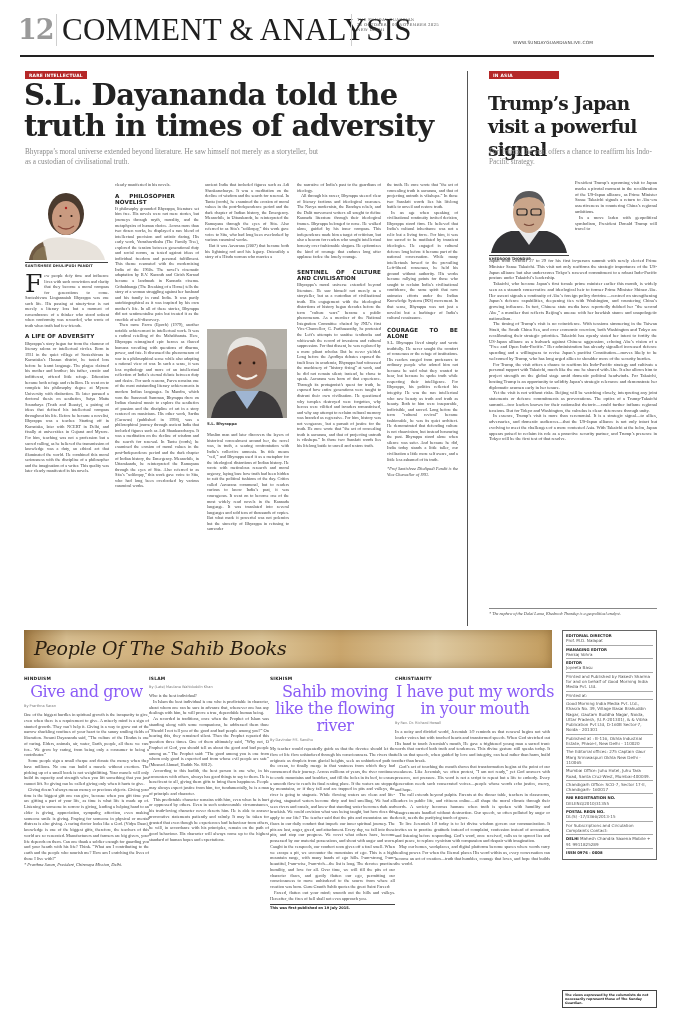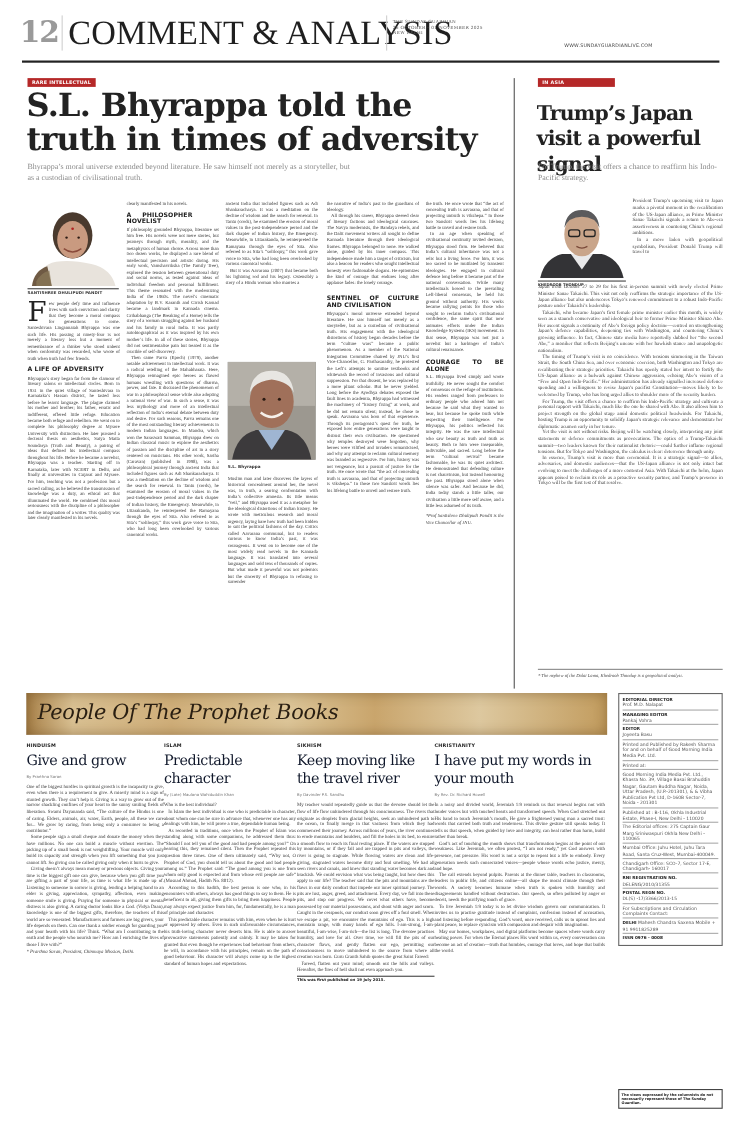--- a/index.html
+++ b/index.html
@@ -54,21 +54,21 @@
   .asia-note { left: 489px; top: 608px; width: 168px; font-family: "Liberation Serif", serif; font-style: italic; font-size: 4.2px; line-height: 5.5px; color: #444; border-top: 0.6px solid #888; padding-top: 2px; }
 
   
   .sacred-banner { left: 24px; top: 630px; width: 528px; height: 38px;
     background: linear-gradient(90deg, #a9824a 0%, #d9c092 8%, #cfae79 25%, #dcc598 45%, #c9a56c 60%, #ddc89f 78%, #c29c5e 100%);
     box-shadow: inset 0 0 12px rgba(90,60,20,0.45); }
   .sacred-title { left: 34px; top: 637px; font-family: "DejaVu Serif", serif; font-style: italic; font-size: 19px; color: #2a1f12; letter-spacing: -0.3px; }
 
   
   .rel-label { font-family: "DejaVu Sans", sans-serif; font-weight: bold; font-size: 4.4px; color: #222; letter-spacing: 0.2px; }
-  .rel-headline { font-family: "DejaVu Serif", serif; font-size: 13px; line-height: 17px; color: #0f172a; letter-spacing: -0.4px; margin-top: 2px; }
+  .rel-headline { font-family: "DejaVu Serif", serif; font-size: 16px; line-height: 17px; color: #8b5cf6; letter-spacing: -0.4px; margin-top: 2px; text-align: center; }
   .rel-byline { font-family: "DejaVu Sans", sans-serif; font-size: 3.5px; color: #777; margin: 4px 0 4px 0; }
   .rel-text { font-family: "Liberation Serif", serif; font-size: 4.4px; line-height: 5.75px; color: #3a3a3a; text-align: justify; }
   .rel-text p { text-indent: 4px; }
   .rel-text p.noindent { text-indent: 0; }
   .rel-text .italic { font-style: italic; }
   .relcol-1 { left: 24px; top: 676px; width: 125px; }
   .relcol-2 { left: 149px; top: 676px; width: 127px; }
   .relcol-3 { left: 270px; top: 676px; width: 130px; }
   .relcol-4 { left: 395px; top: 676px; width: 160px; }
   .relcol-2 .rel-headline, .relcol-2 .rel-text, .relcol-2 .rel-byline { padding-left: 0; }
@@ -90,21 +90,21 @@
 <div class="abs masthead-divider2"></div>
 <div class="abs paper-meta">
   <div>THE SUNDAY GUARDIAN</div>
   <div>26 OCTOBER – 01 NOVEMBER 2025</div>
   <div>NEW DELHI</div>
 </div>
 <div class="abs site-url">WWW.SUNDAYGUARDIANLIVE.COM</div>
 <div class="abs masthead-rule"></div>
 
 <div class="abs kicker main-kicker">RARE INTELLECTUAL</div>
-<h1 class="abs main-headline">S.L. Bhyrappa told the truth in times of adversity</h1>
+<h1 class="abs main-headline">S.L. Dayananda told the truth in times of adversity</h1>
 <div class="abs main-standfirst">Bhyrappa’s moral universe extended beyond literature. He saw himself not merely as a storyteller, but as a custodian of civilisational truth.</div>
 
 <div class="abs author-photo">
   <svg width="82" height="74" viewBox="0 0 82 74">
     <rect width="82" height="74" fill="#ffffff"></rect>
     <path d="M6 74 Q10 55 26 52 Q40 50 58 54 Q76 58 80 74 Z" fill="#e8e3dc"></path>
     <path d="M4 74 Q6 60 18 56 L22 74 Z" fill="#6f5a44"></path>
     <path d="M8 70 Q12 62 20 60 L22 74 L8 74 Z" fill="#8c7a5a" opacity="0.7"></path>
     <ellipse cx="41" cy="28" rx="18" ry="21" fill="#4a3a2e"></ellipse>
     <ellipse cx="41" cy="32" rx="14" ry="17" fill="#c99a80"></ellipse>
@@ -197,50 +197,49 @@
   <p class="noindent">Japan from October 27 to 29 for his first in-person summit with newly elected Prime Minister Sanae Takaichi. This visit not only reaffirms the strategic importance of the US-Japan alliance but also underscores Tokyo’s renewed commitment to a robust Indo-Pacific posture under Takaichi’s leadership.</p>
   <p>Takaichi, who became Japan’s first female prime minister earlier this month, is widely seen as a staunch conservative and ideological heir to former Prime Minister Shinzo Abe. Her ascent signals a continuity of Abe’s foreign policy doctrine—centred on strengthening Japan’s defence capabilities, deepening ties with Washington, and countering China’s growing influence. In fact, Chinese state media have reportedly dubbed her “the second Abe,” a moniker that reflects Beijing’s unease with her hawkish stance and unapologetic nationalism.</p>
   <p>The timing of Trump’s visit is no coincidence. With tensions simmering in the Taiwan Strait, the South China Sea, and over economic coercion, both Washington and Tokyo are recalibrating their strategic priorities. Takaichi has openly stated her intent to fortify the US-Japan alliance as a bulwark against Chinese aggression, echoing Abe’s vision of a “Free and Open Indo-Pacific.” Her administration has already signalled increased defence spending and a willingness to revise Japan’s pacifist Constitution—moves likely to be welcomed by Trump, who has long urged allies to shoulder more of the security burden.</p>
   <p>For Trump, the visit offers a chance to reaffirm his Indo-Pacific strategy and cultivate a personal rapport with Takaichi, much like the one he shared with Abe. It also allows him to project strength on the global stage amid domestic political headwinds. For Takaichi, hosting Trump is an opportunity to solidify Japan’s strategic relevance and demonstrate her diplomatic acumen early in her tenure.</p>
   <p>Yet the visit is not without risks. Beijing will be watching closely, interpreting any joint statements or defence commitments as provocations. The optics of a Trump-Takaichi summit—two leaders known for their nationalist rhetoric—could further inflame regional tensions. But for Tokyo and Washington, the calculus is clear: deterrence through unity.</p>
   <p>In essence, Trump’s visit is more than ceremonial. It is a strategic signal—to allies, adversaries, and domestic audiences—that the US-Japan alliance is not only intact but evolving to meet the challenges of a more contested Asia. With Takaichi at the helm, Japan appears poised to reclaim its role as a proactive security partner, and Trump’s presence in Tokyo will be the first test of that resolve.</p>
 </div>
 <div class="abs asia-note">* The nephew of the Dalai Lama, Khedroob Thondup is a geopolitical analyst.</div>
 
 <div class="abs sacred-banner"></div>
-<div class="abs sacred-title">People Of The Prophet Books</div>
+<div class="abs sacred-title">People Of The Sahib Books</div>
 
 <div class="abs relcol-1">
   <div class="rel-label">HINDUISM</div>
   <div class="rel-headline">Give and grow</div>
   <div class="rel-byline">By Prarthna Saran</div>
   <div class="rel-text">
     <p class="noindent">One of the biggest hurdles in spiritual growth is the incapacity to give, even when there is a requirement to give. A miserly mind is a sign of stunted growth. They can’t help it. Giving is a way to grow out of the narrow shackling confines of your heart to the sunny smiling fields of liberation. Swami Dayananda said, “The culture of the Hindus is one of caring. Elders, animals, air, water, Earth, people, all these we care for... We grow by caring, from being only a consumer to being a contributor.”</p>
     <p>Some people sign a small cheque and donate the money when they have millions. No one can build a muscle without exertion. The picking up of a small book is not weightlifting. Your muscle will only build its capacity and strength when you lift something that you just cannot lift. So giving can be called giving only when it hurts to give.</p>
     <p>Giving doesn’t always mean money or precious objects. Giving your time is the biggest gift one can give, because when you gift time you are gifting a part of your life, as time is what life is made up of. Listening to someone in sorrow is giving, lending a helping hand to an elder is giving, appreciation, sympathy, affection, even making someone smile is giving. Praying for someone in physical or mental distress is also giving. A caring doctor looks like a God. (Vidya Daan), knowledge is one of the biggest gifts, therefore, the teachers of this world are so venerated. Manufacturers and farmers are big givers, your life depends on them. Can one thank a soldier enough for guarding you and your hearth with his life? Think. “What am I contributing to the earth and the people who nourish me? How am I enriching the lives of those I live with?”</p>
     <p class="noindent italic">* Prarthna Saran, President, Chinmaya Mission, Delhi.</p>
   </div>
 </div>
 
 <div class="abs relcol-2">
   <div class="rel-label">ISLAM</div>
-  <div class="rel-headline" style="width:95px;">Predictable character</div>
   <div class="rel-byline">By (Late) Maulana Wahiduddin Khan</div>
   <div class="rel-text" style="width:120px;">
     <p class="noindent">Who is the best individual?</p>
     <p>In Islam the best individual is one who is predictable in character, about whom one can be sure in advance that, whenever one has any dealings with him, he will prove a true, dependable human being.</p>
     <p>As recorded in traditions, once when the Prophet of Islam was standing along with some companions, he addressed them thus: “Should I not tell you of the good and bad people among you?” On hearing this, they remained silent. Then the Prophet repeated this question three times. One of them ultimately said, “Why not, O Prophet of God, you should tell us about the good and bad people among us.” The Prophet said: “The good among you is one from whom only good is expected and from whose evil people are safe” (Musnad Ahmad, Hadith No. 8812).</p>
     <p>According to this hadith, the best person is one who, in his encounters with others, always has good things to say to them. He is beneficent to all, giving them gifts to bring them happiness. People may always expect justice from him, for, fundamentally, he is a man of principle and character.</p>
     <p>This predictable character remains with him, even when he is hurt or oppressed by others. Even in such unfavourable circumstances, his truth-loving character never deserts him. He is able to answer provocative statements patiently and calmly. It may be taken for granted that even though he experiences bad behaviour from others, he will, in accordance with his principles, remain on the path of good behaviour. His character will always come up to the highest standard of human hopes and expectations.</p>
   </div>
 </div>
 
 <div class="abs relcol-3">
   <div class="rel-label">SIKHISM</div>
-  <div class="rel-headline">Keep moving like the travel river</div>
+  <div class="rel-headline">Sahib moving like the flowing river</div>
   <div class="rel-byline">By Davinder P.S. Sandhu</div>
   <div class="rel-text" style="width:125px;">
     <p class="noindent">My teacher would repeatedly guide us that the devotee should let the flow of life flow unhindered through his consciousness. The rivers that originate as droplets from glacial heights, seek an unhindered path to the ocean, to finally merge in that vastness from which they had commenced their journey. Across millions of years, the river continues to erode mountains and boulders, and fill the holes in its bed, to ensure a smooth flow to reach its final resting place. If the waters are stopped by mountains, or if they fall and are trapped in pits and valleys, the river is going to stagnate. While flowing waters are clean and life-giving, stagnated waters become dirty and foul smelling. We had all seen rivers and canals, and knew that standing water becomes dark and brackish. We could envision what was being taught, but how does this apply to our life? The teacher said that the pits and mountains are the flaws in our daily conduct that impede our inner spiritual journey. The pits are lust, anger, greed, and attachment. Every day, we fall into these pits, and stop our progress. We covet what others have, become possessed by our material possessions, and shout with anger and scorn. Caught in the cesspools, our conduct soon gives off a foul smell. When we escape a pit, we encounter the mountains of ego. This is a high mountain range, with many bands of ego hills. I-am-strong, I-am-beautiful, I-am-wise, I-am-rich—the list is long. The devotee practises humility, and love for all. Over time, we will fill the pits of our character flaws, and gently flatten our ego, permitting our consciousness to move unhindered to the source from where all creation was born. Guru Granth Sahib quotes the great Saint Fareed:</p>
     <p>Fareed, flatten out your mind; smooth out the hills and valleys. Hereafter, the fires of hell shall not even approach you.</p>
     <div class="pub-note">This was first published on 19 July 2015.</div>
   </div>
 </div>
 
 <div class="abs relcol-4">
   <div class="rel-label">CHRISTIANITY</div>

